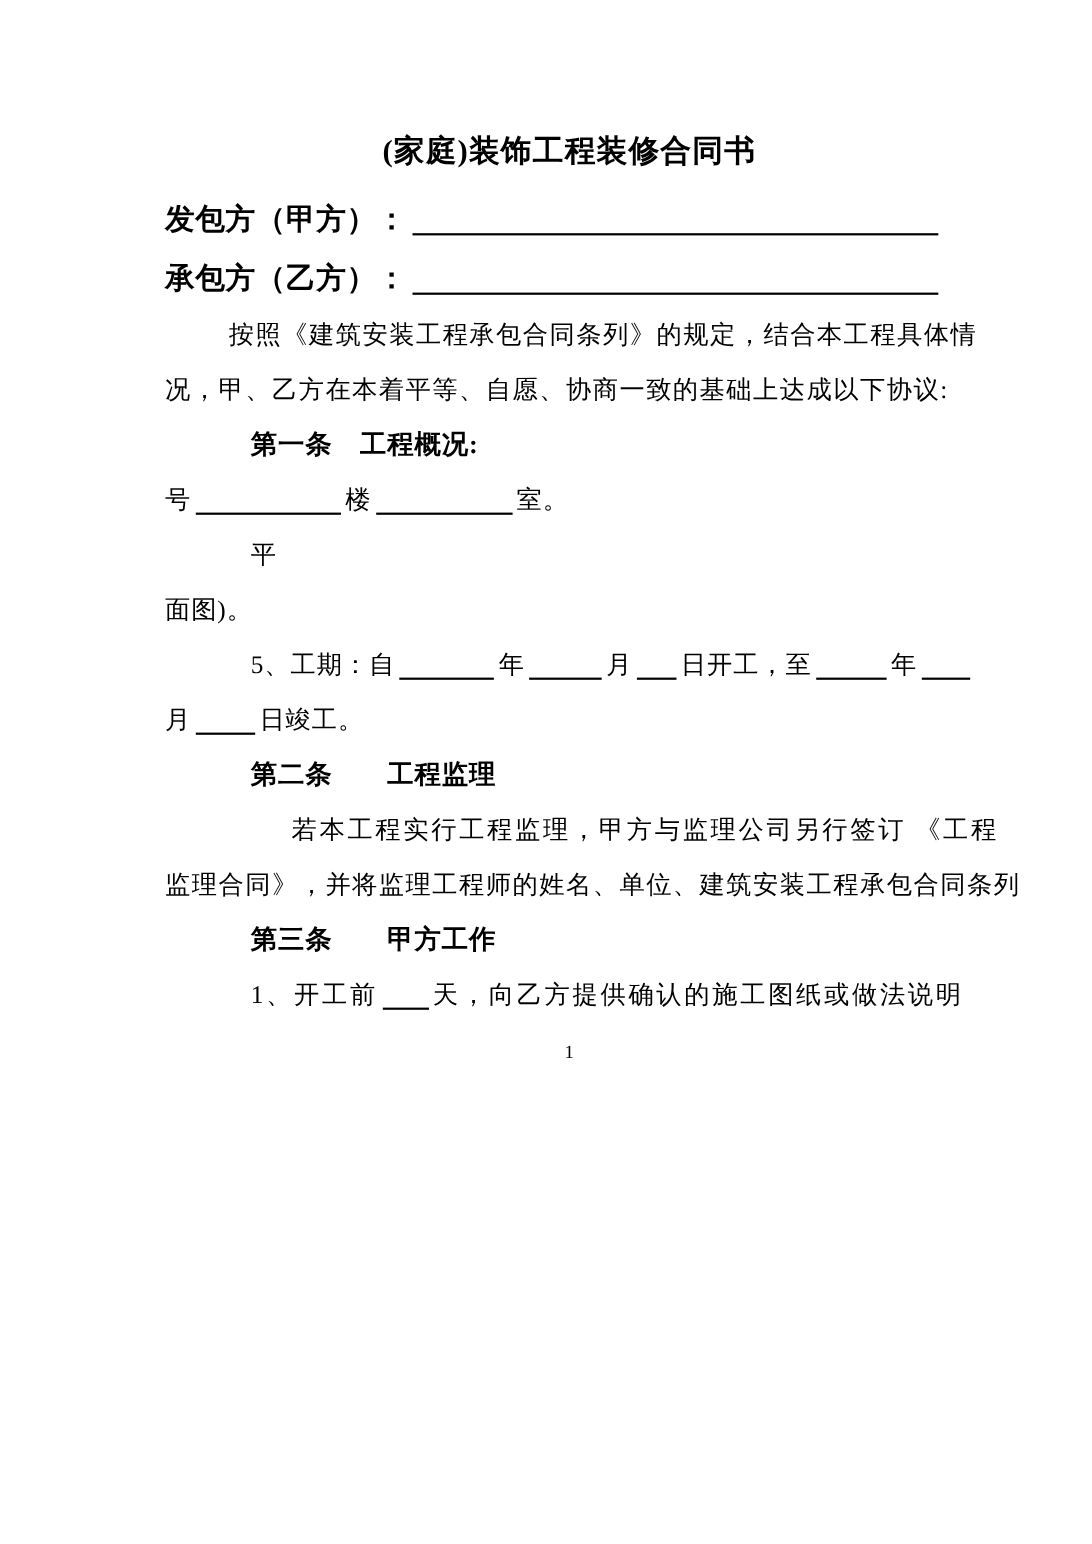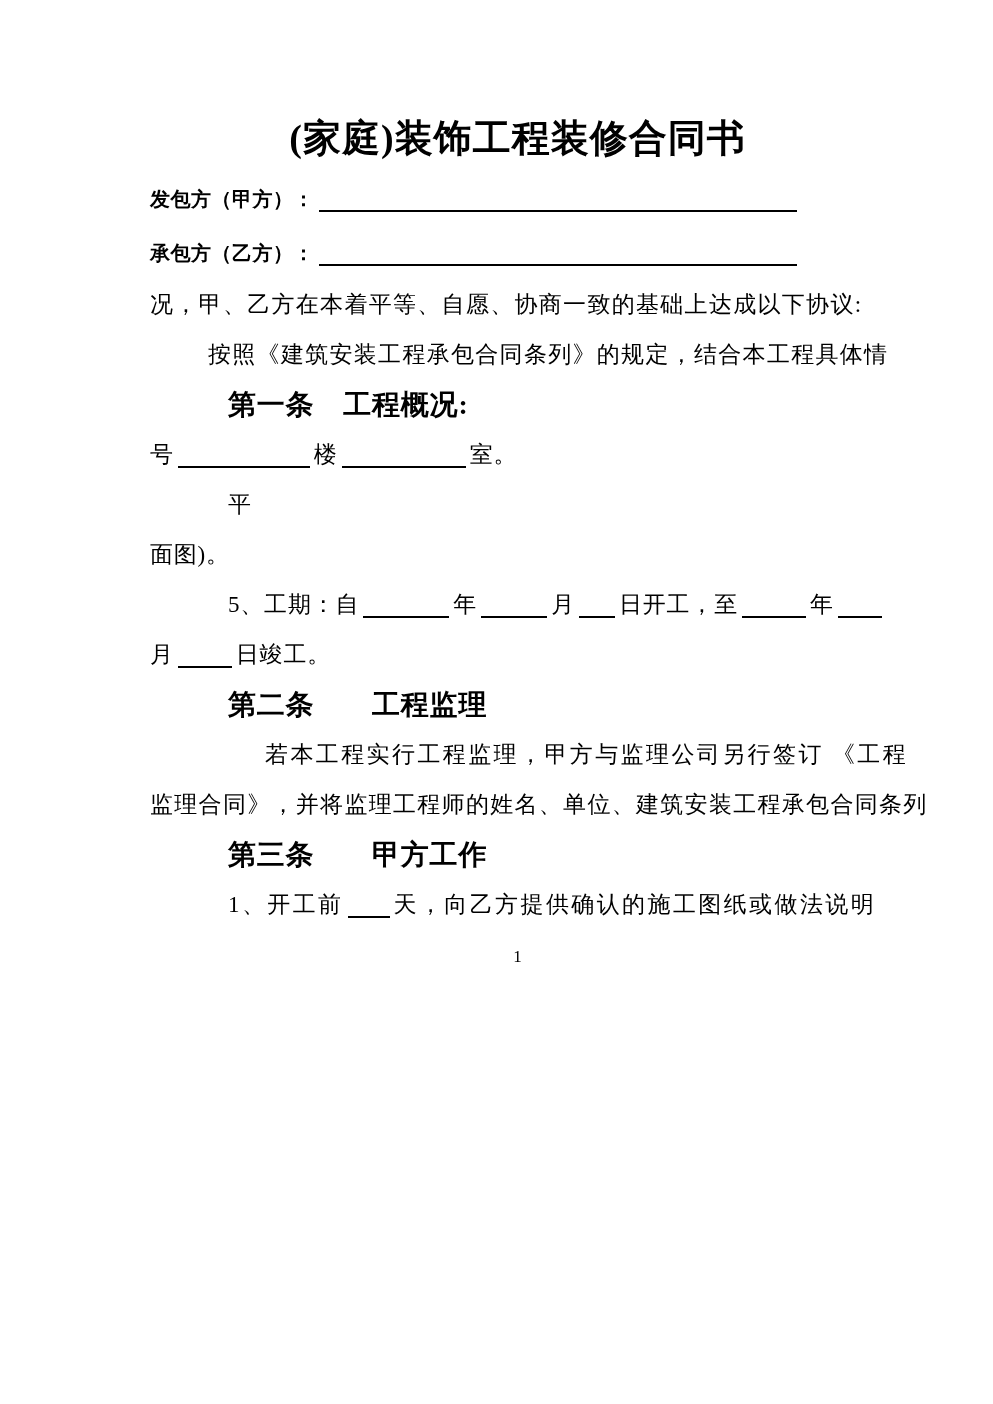--- a/index.html
+++ b/index.html
@@ -10,41 +10,41 @@
     background:#ffffff;
     color:#000000;
     font-family:"Liberation Serif","DejaVu Serif",serif;
     box-sizing:border-box;
     padding:112px 108px 0 150px;
     overflow:hidden;
   }
   .doc-title{
     margin:0 0 8px 0;
     text-align:center;
-    font-size:38px;
+    font-size:28px;
     font-weight:bold;
     line-height:52px;
     letter-spacing:1px;
     white-space:nowrap;
   }
   .line{
     white-space:nowrap;
     font-size:23px;
     line-height:50px;
     letter-spacing:0.8px;
   }
   .party{
-    font-size:20px;
+    font-size:27px;
     font-weight:bold;
     line-height:54px;
     letter-spacing:0.5px;
   }
   .section{
     font-weight:bold;
-    font-size:28px;
+    font-size:24px;
   }
   .just{letter-spacing:1.3px;}
   .just2{letter-spacing:2.4px;}
   .ind-first{padding-left:58px;}
   .ind-item{padding-left:78px;}
   .ind-deep{padding-left:115px;}
   .gap{margin-top:48px;}
   .blank{
     display:inline-block;
     border-bottom:2px solid #000000;
@@ -61,22 +61,22 @@
   }
 </style>
 </head>
 <body>
 
 <div class="page">
   <h1 class="doc-title">(家庭)装饰工程装修合同书</h1>
   <div>
       <div class="line party"><span class="t">发包方（甲方）：</span><span class="blank" style="width: 478px;"></span></div>
       <div class="line party"><span class="t">承包方（乙方）：</span><span class="blank" style="width: 478px;"></span></div>
+      <div class="line just ind-first"><span class="t">按照《建筑安装工程承包合同条列》的规定，结合本工程具体情</span></div>
       <div class="line just"><span class="t">况，甲、乙方在本着平等、自愿、协商一致的基础上达成以下协议:</span></div>
-      <div class="line just ind-first"><span class="t">按照《建筑安装工程承包合同条列》的规定，结合本工程具体情</span></div>
       <div class="line section ind-item"><span class="t">第一条　工程概况:</span></div>
       <div class="line"><span class="t">号</span><span class="blank" style="width: 132px;"></span><span class="t">楼</span><span class="blank" style="width: 124px;"></span><span class="t">室。</span></div>
       <div class="line  ind-item"><span class="t">平</span></div>
       <div class="line"><span class="t">面图)。</span></div>
       <div class="line  ind-item"><span class="t">5、工期：自</span><span class="blank" style="width: 86px;"></span><span class="t">年</span><span class="blank" style="width: 66px;"></span><span class="t">月</span><span class="blank" style="width: 36px;"></span><span class="t">日开工，至</span><span class="blank" style="width: 64px;"></span><span class="t">年</span><span class="blank" style="width: 44px;"></span></div>
       <div class="line"><span class="t">月</span><span class="blank" style="width: 54px;"></span><span class="t">日竣工。</span></div>
       <div class="line section ind-item"><span class="t">第二条　　工程监理</span></div>
       <div class="line just2 ind-deep"><span class="t">若本工程实行工程监理，甲方与监理公司另行签订 《工程</span></div>
       <div class="line just"><span class="t">监理合同》，并将监理工程师的姓名、单位、建筑安装工程承包合同条列</span></div>
       <div class="line section ind-item"><span class="t">第三条　　甲方工作</span></div>

